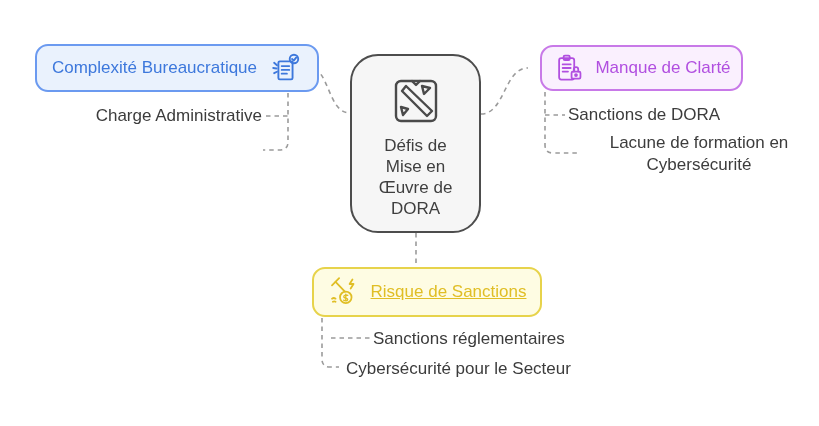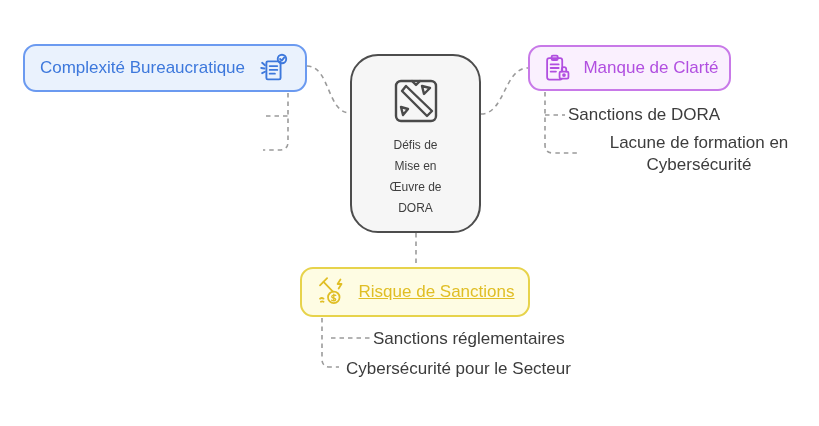--- a/index.html
+++ b/index.html
@@ -44,32 +44,33 @@
     background: var(--center_fill, #f6f6f6);
     border: 2px solid var(--center_border, #4d4d4d);
     border-radius: 28px;
     flex-direction: column;
     justify-content: flex-start;
     padding-top: 21px;
   }
   .center-label {
     margin-top: 6px;
     text-align: center;
-    font-size: 12px;
+    font-size: 17px;
     line-height: 21px;
     color: var(--center_text, #3f3f3f);
   }
   .center-label span { display: block; }
 
   
   .node.branch {
     border-radius: 13px;
     gap: 11px;
     font-size: 17px;
     font-weight: 500;
+    margin-left: 12px;
   }
   .node.blue {
     left: 23px; top: 44px;
     width: 284px; height: 48px;
     background: var(--blue_fill, #eaf2fd);
     border: 2px solid var(--blue_border, #6b9af0);
     color: var(--blue_accent, #3d78dc);
   }
   .node.purple {
     left: 528px; top: 45px;
@@ -151,20 +152,21 @@
     <span class="icon">
       <svg width="34" height="34" viewBox="0 0 36 36" class="stroke-icon" style="stroke:#3d78dc;stroke-width:2;">
         <rect x="11" y="11" width="15" height="19" rx="1.5"></rect>
         <path d="M14.5 16 H22.5 M14.5 20 H22.5 M14.5 24 H20"></path>
         <circle cx="27.5" cy="8.5" r="4.5"></circle>
         <path d="M25.5 8.5 L27.2 10.2 L30 6.8"></path>
         <path d="M6.5 12.5 l3 2.5 M5.5 18 l3.5 0.5 M6.5 23.5 l3 -1.5"></path>
       </svg>
     </span>
   </div>
+  <div class="subtopic st-charge">Charge Administrative</div>
 
   <div class="node branch purple">
     <span class="icon">
       <svg width="32" height="32" viewBox="0 0 36 36" class="stroke-icon" style="stroke:#b14fe0;stroke-width:2;">
         <rect x="8" y="7" width="17" height="24" rx="2.5"></rect>
         <rect x="13" y="4" width="7" height="5" rx="1.5"></rect>
         <path d="M12 14 H21 M12 18 H21 M12 22 H18"></path>
         <rect x="22" y="22" width="10" height="8" rx="1.5" style="fill:#faf0fe;"></rect>
         <path d="M24.5 22 v-2.5 a2.5 2.5 0 0 1 5 0 V22"></path>
         <circle cx="27" cy="26" r="1.1" style="fill:#b14fe0;"></circle>

